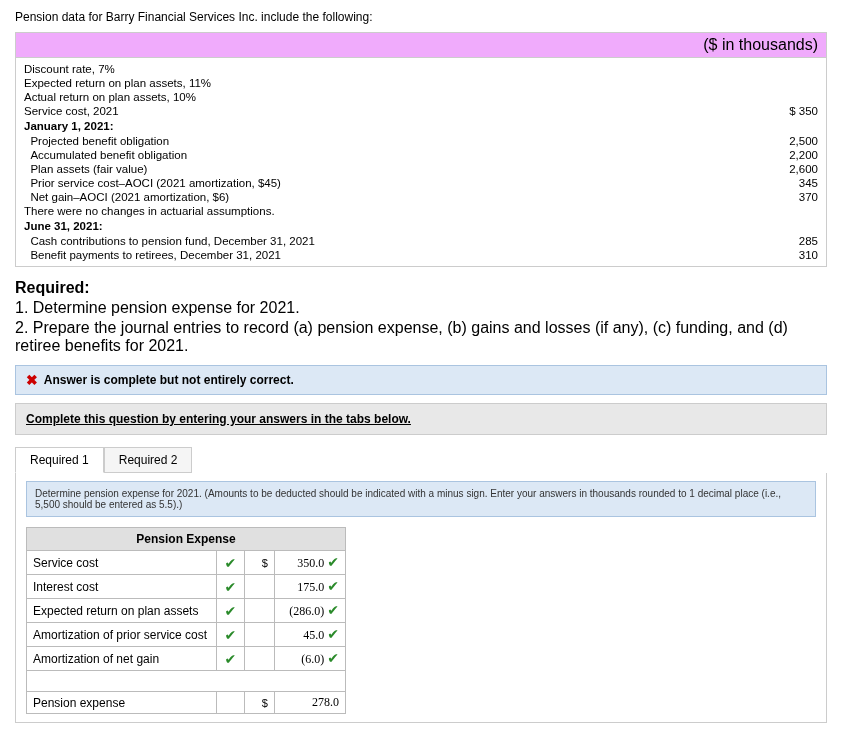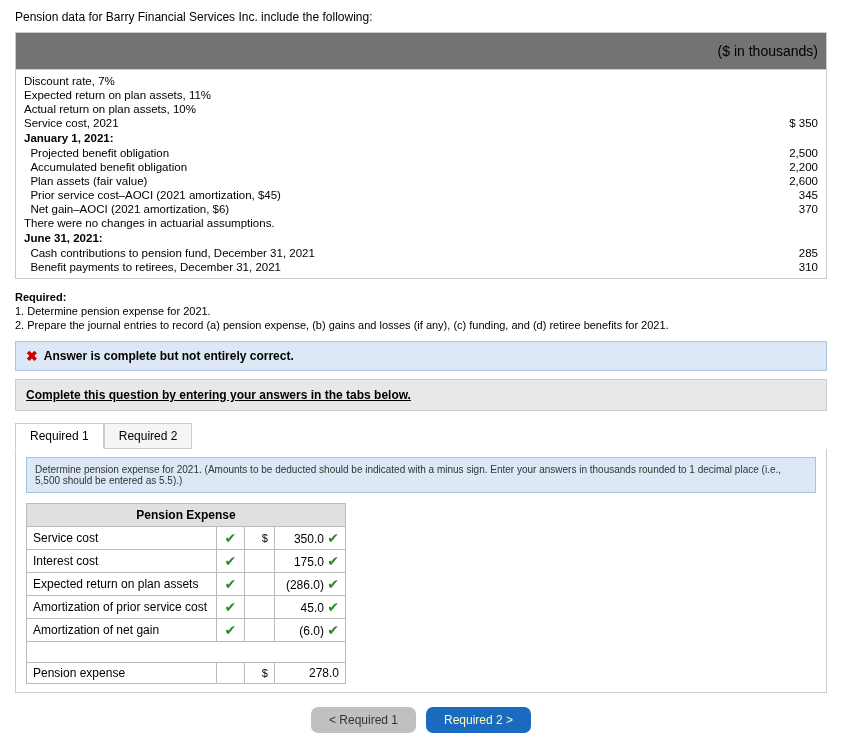--- a/index.html
+++ b/index.html
@@ -13,24 +13,24 @@
     }
     .intro-text {
       margin-bottom: 8px;
       font-size: 12px;
     }
     .data-table-wrapper {
       border: 1px solid #ccc;
       margin-bottom: 12px;
     }
     .data-header-row {
-      background: #737373;
+      background: #f0abfc;
       text-align: right;
-      padding: 10px 8px;
-      font-size: 14px;
+      padding: 3px 8px;
+      font-size: 16px;
       border-bottom: 1px solid #ccc;
     }
     .data-body {
       padding: 4px 8px;
     }
     .data-row {
       display: flex;
       justify-content: space-between;
       padding: 1px 0;
       font-size: 11.5px;
@@ -39,21 +39,21 @@
     .data-row .value { text-align: right; min-width: 60px; }
     .section-header {
       font-weight: bold;
       padding: 2px 0;
       font-size: 11.5px;
     }
     .required-section {
       margin-bottom: 10px;
     }
     .required-section p {
-      font-size: 11px;
+      font-size: 16px;
       margin-bottom: 2px;
     }
     .required-section .req-title {
       font-weight: bold;
     }
     .answer-banner {
       background: #dce8f5;
       border: 1px solid #aac4e0;
       padding: 6px 10px;
       margin-bottom: 8px;
@@ -130,20 +130,21 @@
       width: 28px;
     }
     .pension-table tbody tr td.dollar-cell {
       text-align: right;
       width: 30px;
       font-size: 11px;
     }
     .pension-table tbody tr td.value-cell {
       text-align: right;
       min-width: 70px;
+      font-family: Liberation Serif, serif;
     }
     .check-green {
       color: #2a8a2a;
       font-size: 14px;
     }
     .total-row td {
       border-top: 2px solid #999;
     }
     .nav-buttons {
       display: flex;

